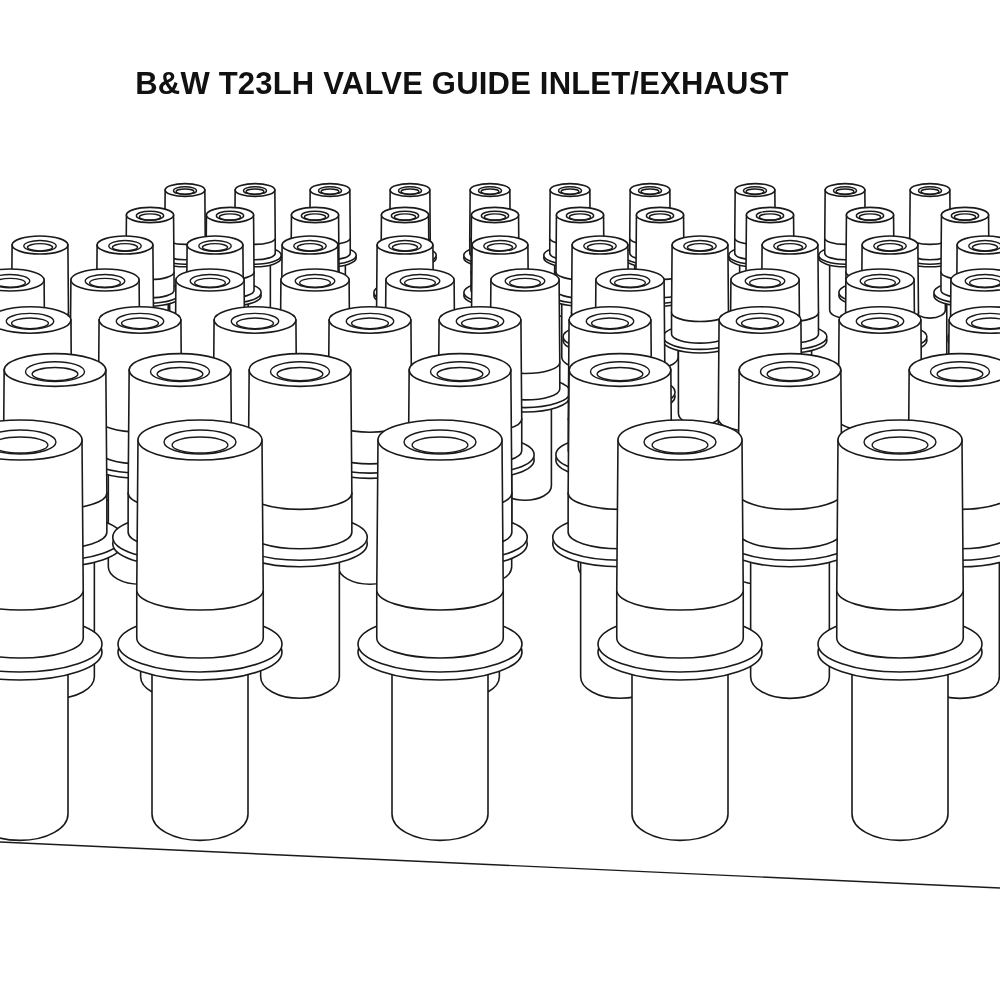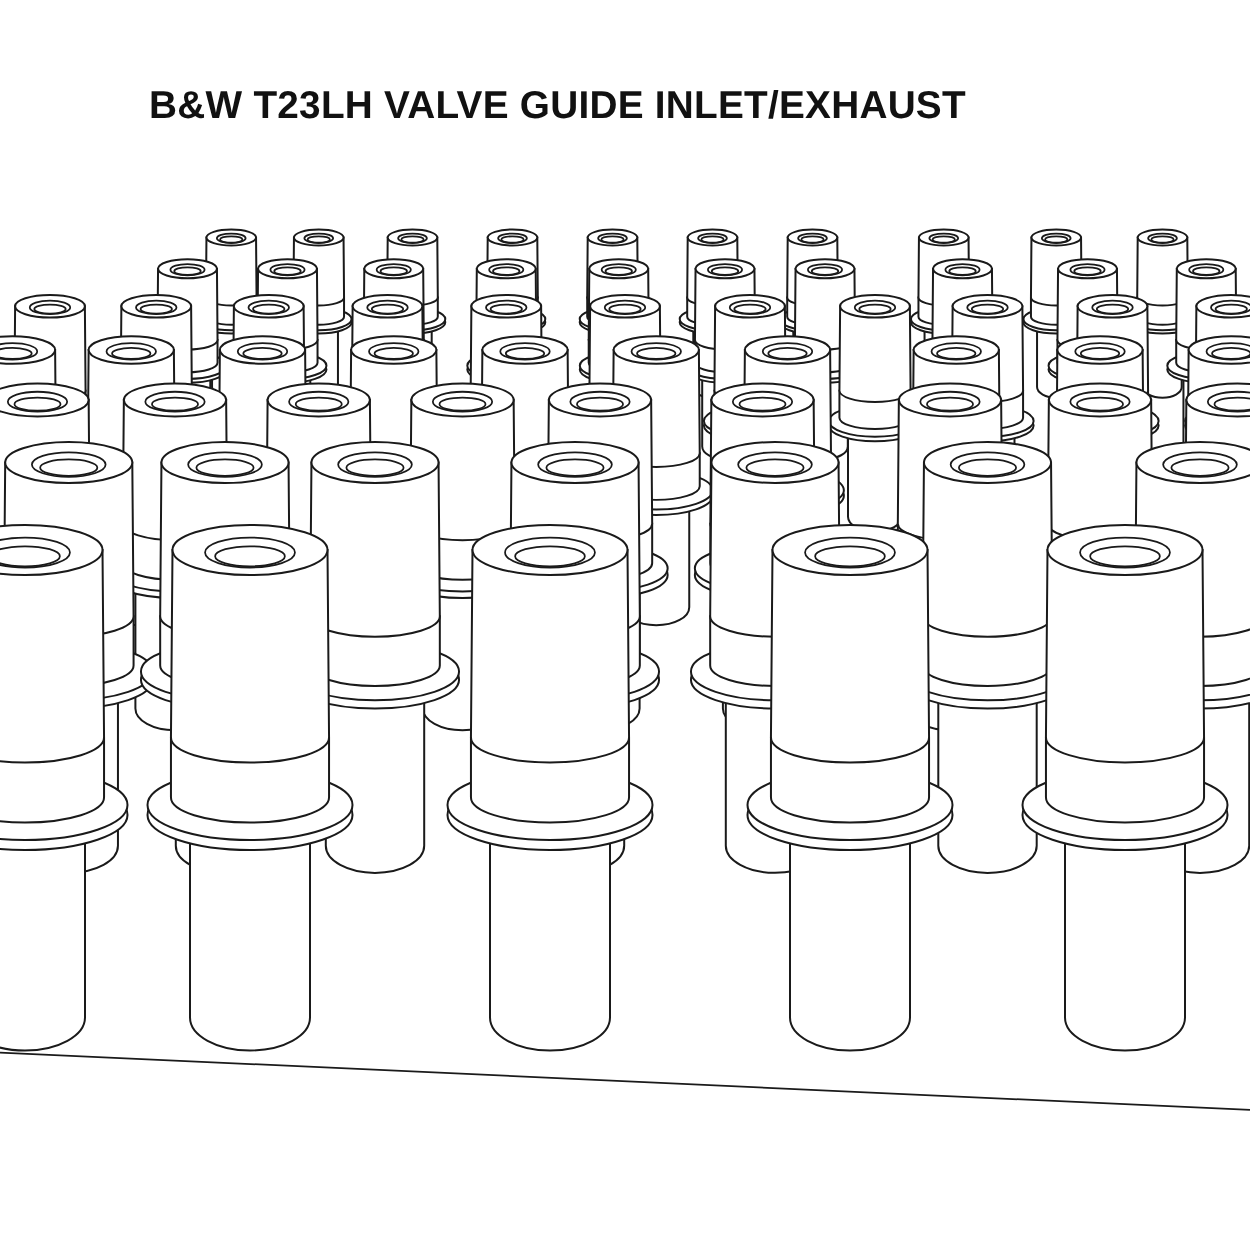--- a/index.html
+++ b/index.html
@@ -1,17 +1,17 @@
 <!DOCTYPE html>
 <html><head>
 <meta charset="utf-8">
 <style>
   html,body{margin:0;padding:0;background:#ffffff;}
   #stage{position:relative;width:1000px;height:1000px;overflow:hidden;background:#fff;}
-  #title{position:absolute;top:66px;left:0;width:892px;text-align:center;
+  #title{position:absolute;top:66px;left:16px;width:892px;text-align:center;
     font-family:"Liberation Sans",sans-serif;font-weight:bold;font-size:31px;color:#111;letter-spacing:0.2px;}
   #art{position:absolute;left:0;top:0;}
   .ln{fill:#fff;stroke:#1a1a1a;stroke-width:1.6;}
   .ln2{fill:none;stroke:#1a1a1a;stroke-width:1.4;}
 </style>
 </head>
 <body>
 
 <div id="stage">
   <div id="title">B&amp;W T23LH VALVE GUIDE INLET/EXHAUST</div>

